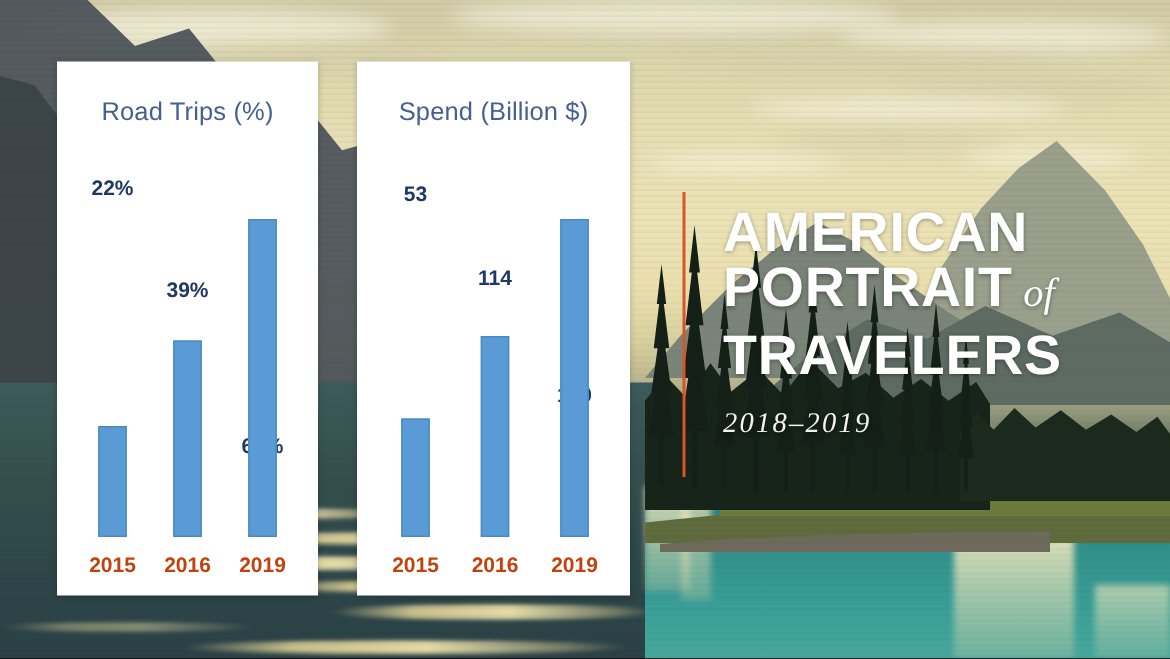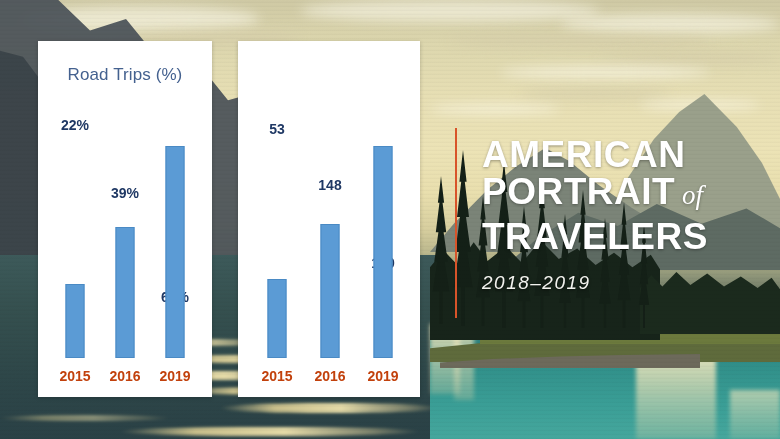--- a/index.html
+++ b/index.html
@@ -233,21 +233,21 @@
   .hl-of {
     font-family: "Liberation Serif", serif;
     font-style: italic;
     font-weight: normal;
     font-size: 27px;
     letter-spacing: 0;
     margin-left: 7px;
   }
   #hl-dates {
     margin-top: 17px;
-    font-family: Liberation Sans, sans-serif;
+    font-family: Liberation Serif, serif;
     font-style: italic;
     font-size: 19px;
     letter-spacing: 1.5px;
     color: #f2f2ee;
     text-shadow: 0 1px 3px rgba(0,0,0,0.5);
   }
 </style>
 </head>
 <body>
 
@@ -346,30 +346,31 @@
       <div class="bar-slot" style="left:110px;">
         <div class="bar-value" style="bottom:92px;">63%</div>
         <div class="bar" style="height:212px;"></div>
         <div class="bar-cat">2019</div>
       </div>
 
     </div>
   </div>
 
   <div class="panel" id="panel-spend">
+    <div class="panel-title">Spend (Billion $)</div>
     <div class="plot">
 
       <div class="bar-slot" style="left:12px;">
         <div class="bar-value" style="bottom:260px;">53</div>
         <div class="bar" style="height:79px;"></div>
         <div class="bar-cat">2015</div>
       </div>
 
       <div class="bar-slot" style="left:65px;">
-        <div class="bar-value" style="bottom:204px;">148</div>
+        <div class="bar-value" style="bottom:204px;">114</div>
         <div class="bar" style="height:134px;"></div>
         <div class="bar-cat">2016</div>
       </div>
 
       <div class="bar-slot" style="left:118px;">
         <div class="bar-value" style="bottom:126px;">180</div>
         <div class="bar" style="height:212px;"></div>
         <div class="bar-cat">2019</div>
       </div>
 

